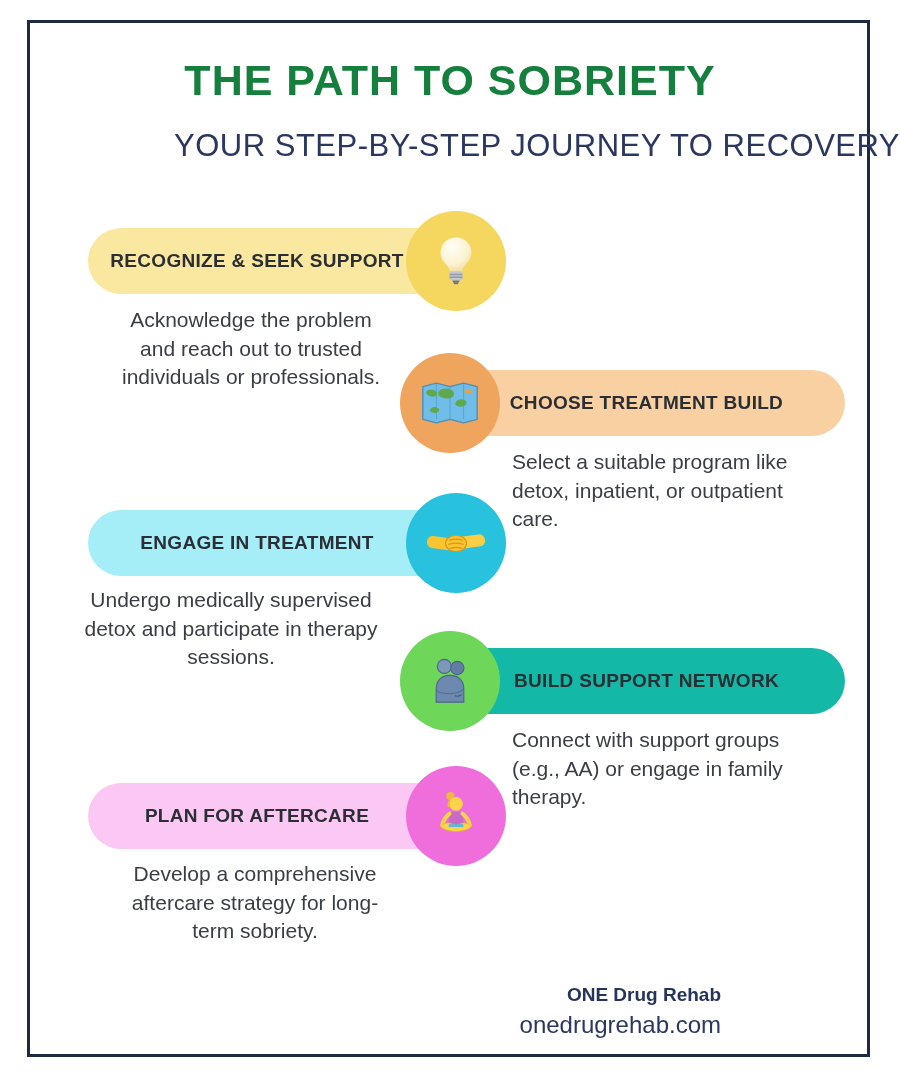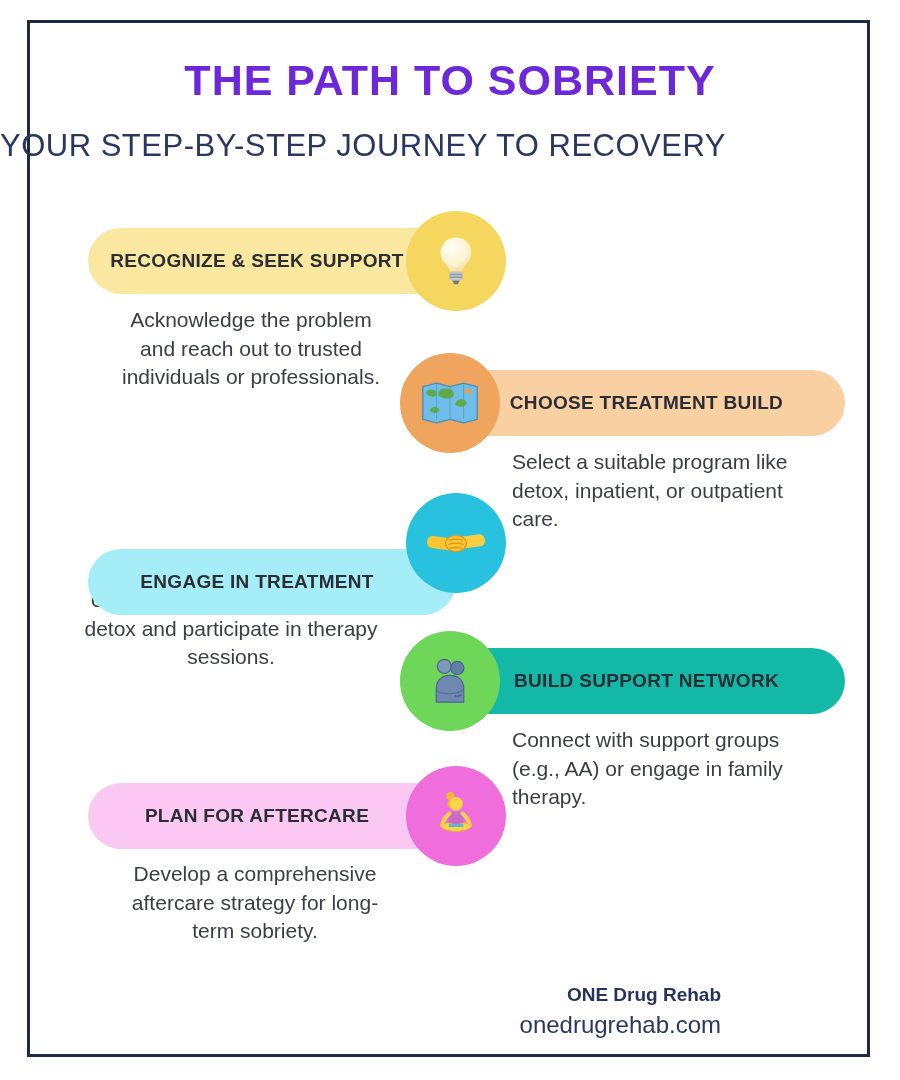--- a/index.html
+++ b/index.html
@@ -1,20 +1,20 @@
 <!DOCTYPE html>
 <html><head>
 <meta charset="utf-8">
 <style>
   html,body{margin:0;padding:0;background:#ffffff;}
   body{font-family:"Liberation Sans", sans-serif;}
   .canvas{position:relative;width:900px;height:1080px;background:#ffffff;overflow:hidden;}
   .frame{position:absolute;left:27px;top:20px;width:843px;height:1037px;border:3px solid #1E2A44;box-sizing:border-box;}
-  .title{position:absolute;left:0;right:0;top:56px;text-align:center;font-size:43px;font-weight:700;letter-spacing:1px;color:#6d28d9;}
-  .subtitle{position:absolute;left:0;right:0;top:128px;text-align:left;font-size:31px;font-weight:400;letter-spacing:.5px;color:#2A3760;}
+  .title{position:absolute;left:0;right:0;top:56px;text-align:center;font-size:43px;font-weight:700;letter-spacing:1px;color:#15803d;}
+  .subtitle{position:absolute;left:0;right:0;top:128px;text-align:right;font-size:31px;font-weight:400;letter-spacing:.5px;color:#2A3760;}
 
   .pill{position:absolute;height:66px;border-radius:33px;display:flex;align-items:center;justify-content:center;
         font-weight:700;font-size:19px;letter-spacing:.3px;color:#2B2E34;box-sizing:border-box;z-index:1;}
   .pill.pl{left:88px;width:368px;padding-right:30px;}
   .pill.pr{left:448px;width:397px;}
   .circle{position:absolute;width:100px;height:100px;border-radius:50%;display:flex;align-items:center;justify-content:center;z-index:2;}
   .circle.cl{left:406px;}
   .circle.cr{left:400px;}
   .desc{position:absolute;font-size:21px;line-height:1.36;color:#3A3E44;}
   .desc.dl{right:510px;text-align:center;}
@@ -77,21 +77,21 @@
           <path d="M40 22c4-2 9-1 10 2 1 2.6-2 5-6 5s-7-2-6-4z" fill="#5FA94C"></path>
           <path d="M12 30c3-1.5 7-.5 8 2 .8 2-2 4-5 4s-6-2-5-4z" fill="#5FA94C"></path>
           <ellipse cx="52" cy="12" rx="4" ry="2.5" fill="#E8A33E"></ellipse>
         </svg>
       </span>
     </div>
     <div class="desc dr">Select a suitable program like detox, inpatient, or outpatient care.</div>
   </div>
 
   <div class="step s3">
-    <div class="pill pl" style="background: rgb(165, 237, 247); margin-top: 39px;">ENGAGE IN TREATMENT</div>
+    <div class="pill pl" style="background: rgb(165, 237, 247);">ENGAGE IN TREATMENT</div>
     <div class="circle cl" style="background: rgb(40, 194, 223);">
       <span class="icon-wrap">
         <svg viewBox="0 0 72 48" width="58" height="39">
           <rect x="0" y="16" width="34" height="15" rx="7" fill="#F9C431" transform="rotate(8 17 23)"></rect>
           <rect x="38" y="14" width="34" height="15" rx="7" fill="#FBCE44" transform="rotate(-8 55 21)"></rect>
           <ellipse cx="36" cy="24" rx="13" ry="10" fill="#F9C431" stroke="#D9951C" stroke-width="1.4"></ellipse>
           <path d="M28 20q8-3 16 0M27 25q9-3 18 0M29 30q8-2.5 14 0" stroke="#D9951C" stroke-width="1.5" fill="none" stroke-linecap="round"></path>
         </svg>
       </span>
     </div>

